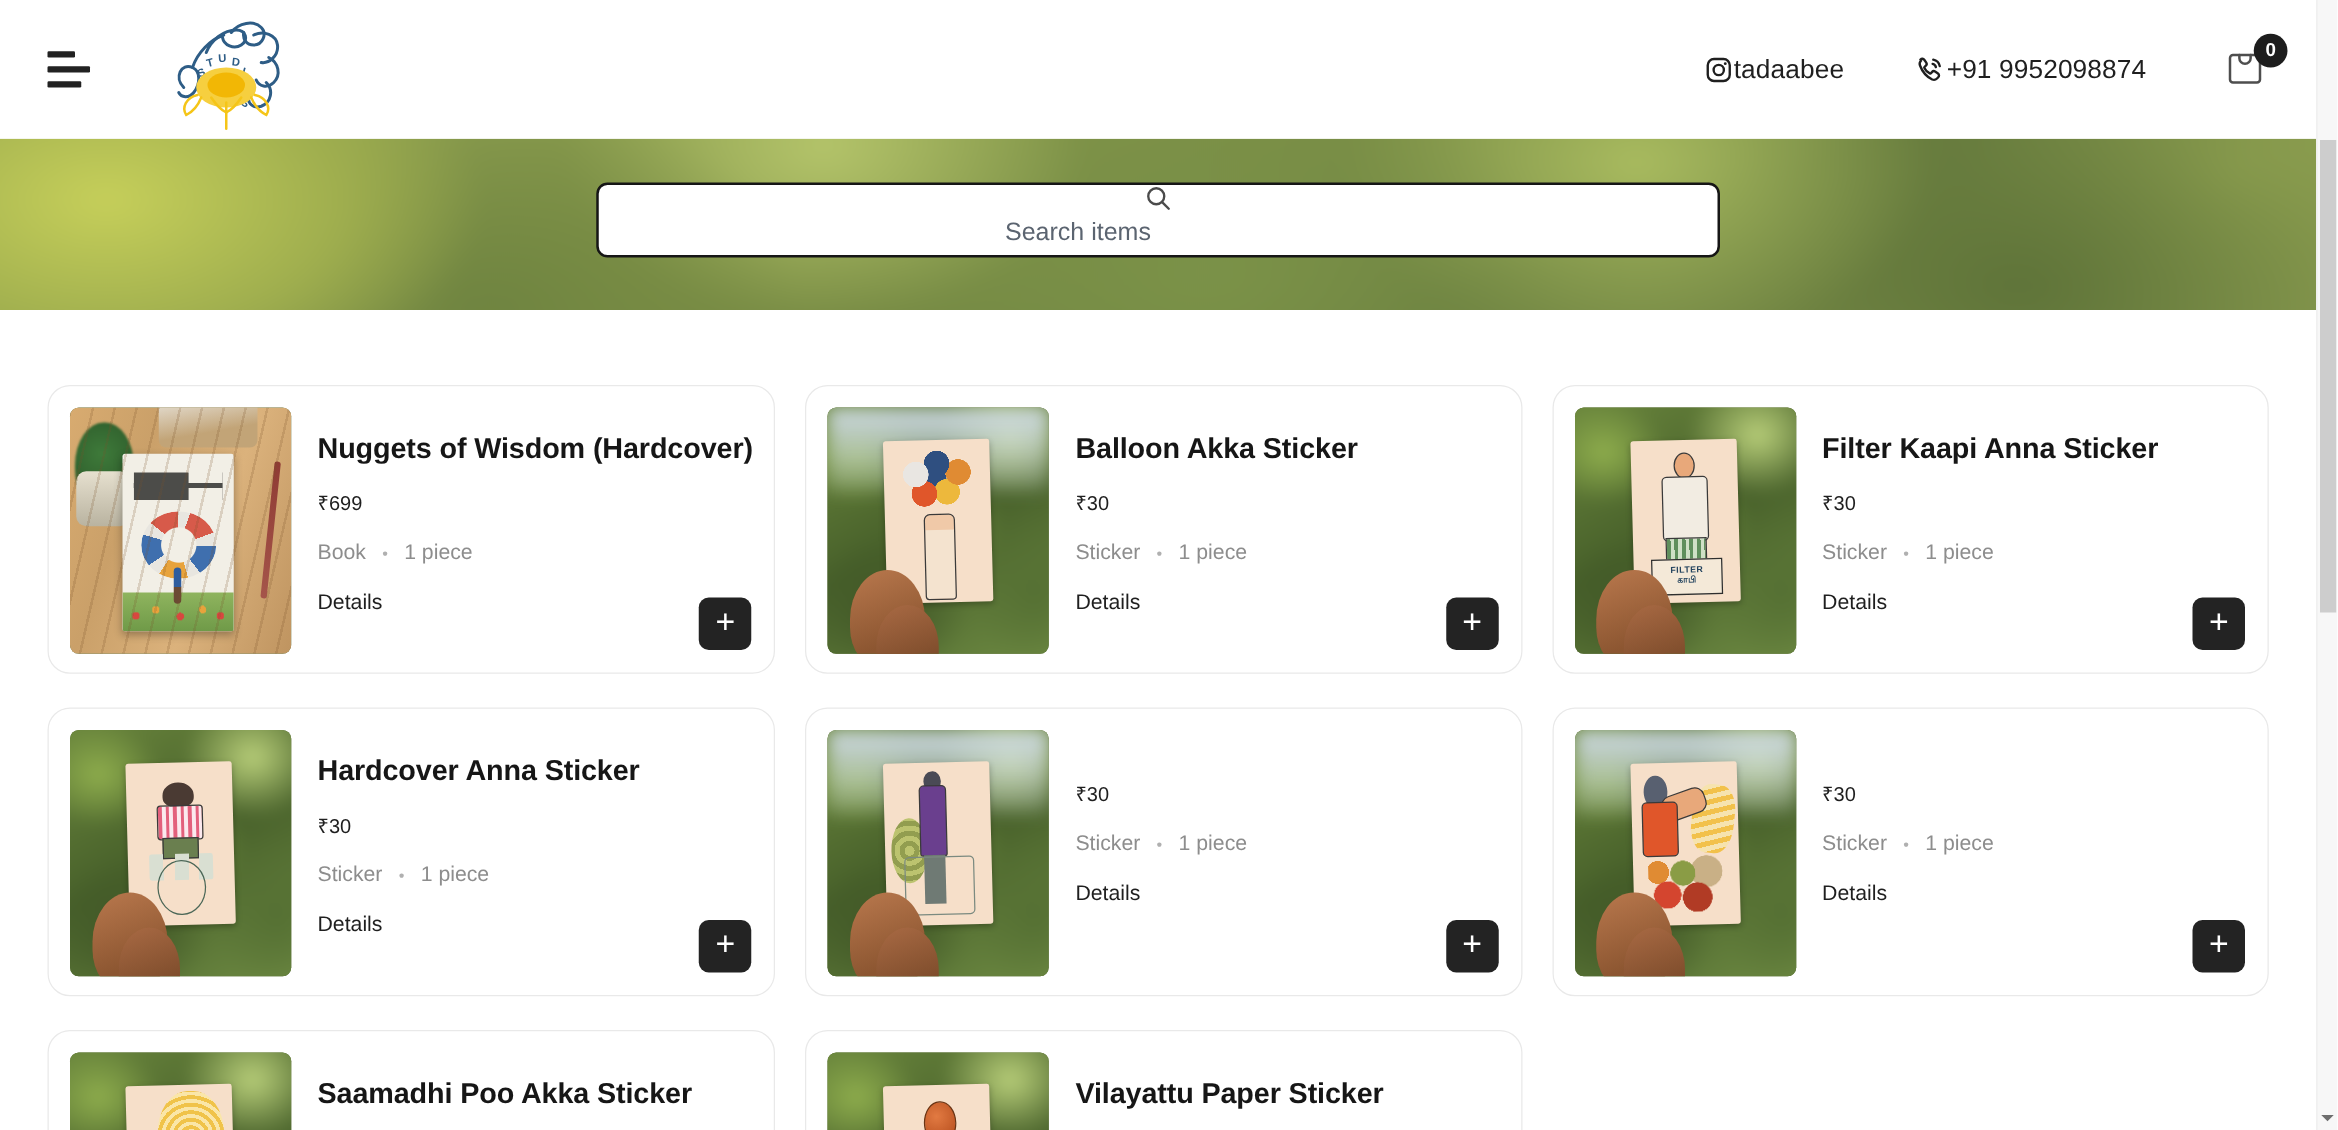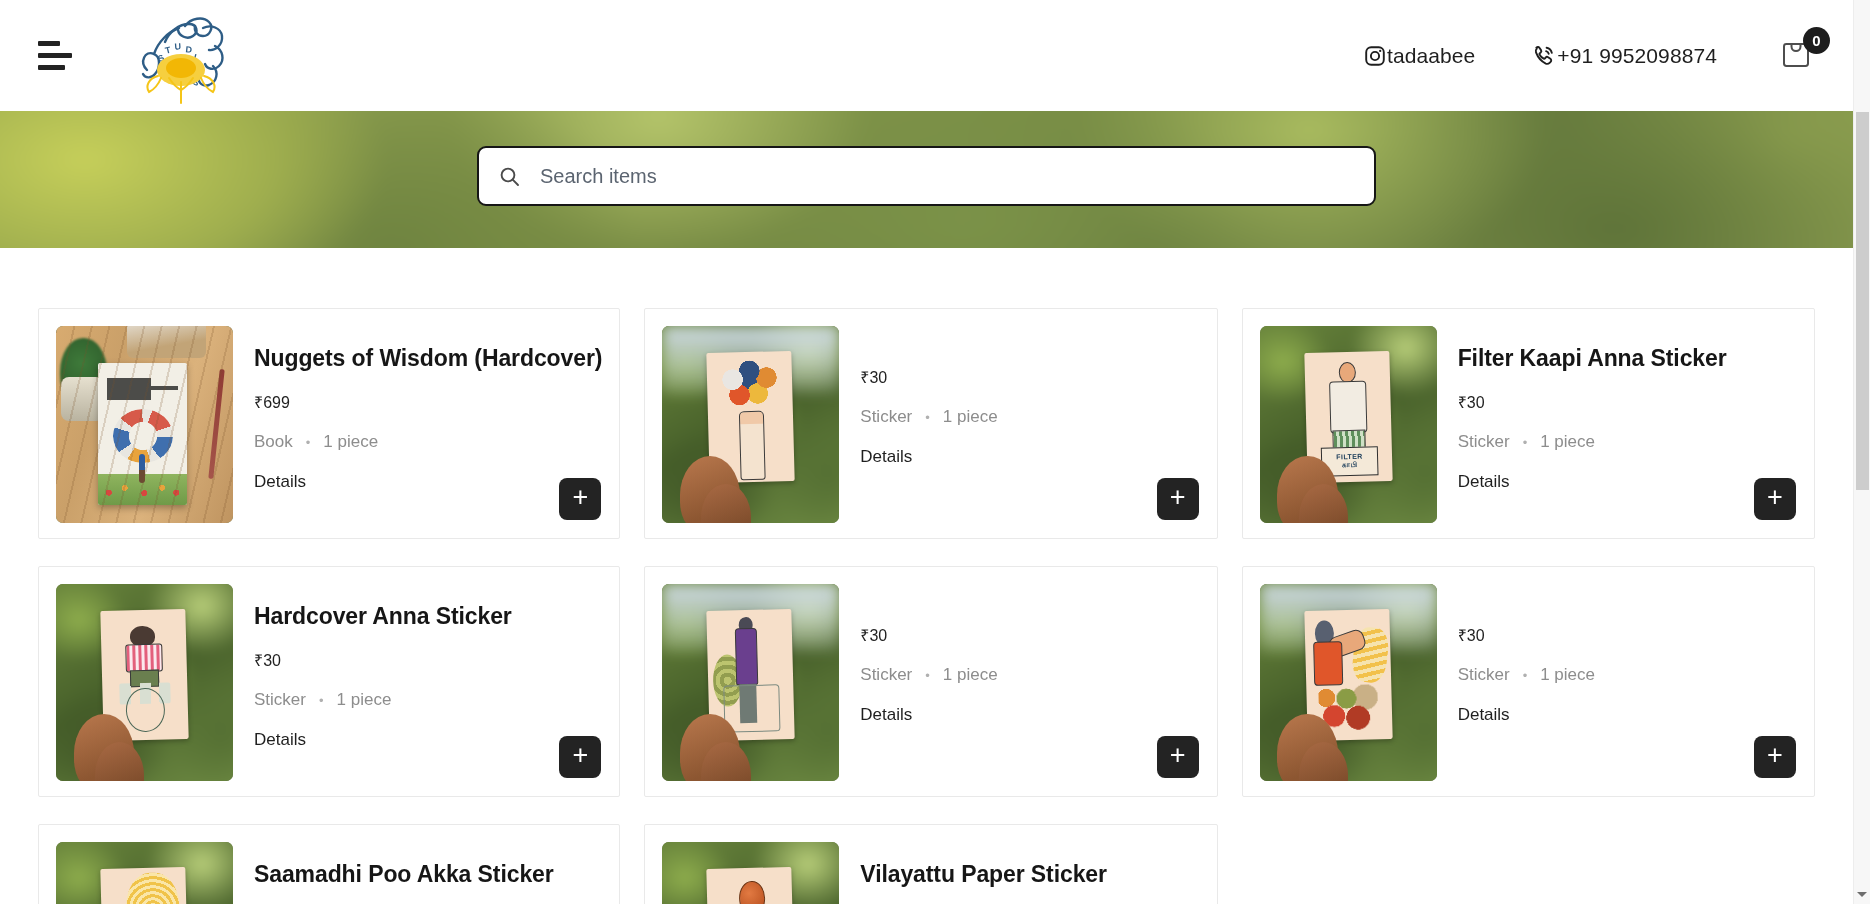--- a/index.html
+++ b/index.html
@@ -139,20 +139,21 @@
     top: 146px;
     width: 899px;
     height: 60px;
     background: #ffffff;
     border: 2px solid #161616;
     border-radius: 9px;
     display: flex;
     align-items: center;
     padding: 0 20px;
     z-index: 3;
+    flex-direction: column;
   }
   .search-shell svg { flex: 0 0 auto; display: block; }
   .search-input {
     flex: 1 1 auto;
     border: 0;
     outline: none;
     background: transparent;
     font-family: "Liberation Sans", sans-serif;
     font-size: 20px;
     color: #1a1a1a;
@@ -167,21 +168,21 @@
   .grid {
     display: grid;
     grid-template-columns: repeat(3, 1fr);
     gap: 27px 24px;
   }
 
   .card {
     position: relative;
     background: #ffffff;
     border: 1px solid #e9e9e9;
-    border-radius: 2px;
+    border-radius: 18px;
     height: 231px;
     padding: 17px;
     display: flex;
     gap: 21px;
     cursor: pointer;
   }
 
   .thumb {
     flex: 0 0 auto;
     width: 177px;
@@ -681,20 +682,21 @@
               <div class="foliage"></div>
               <div class="sky"></div>
               <div class="sticker-card">
                 <div class="art art-balloons"></div>
               </div>
               <div class="finger"></div>
               <div class="finger f2"></div>
             </div>
           </div>
           <div class="info">
+            <div class="p-title">Balloon Akka Sticker</div>
             <div class="p-price">₹30</div>
             <div class="p-meta">
               <span>Sticker</span>
               <span class="dot">•</span>
               <span>1 piece</span>
             </div>
             <div class="p-details">Details</div>
           </div>
           <button class="add-btn">+</button>
         </div>

